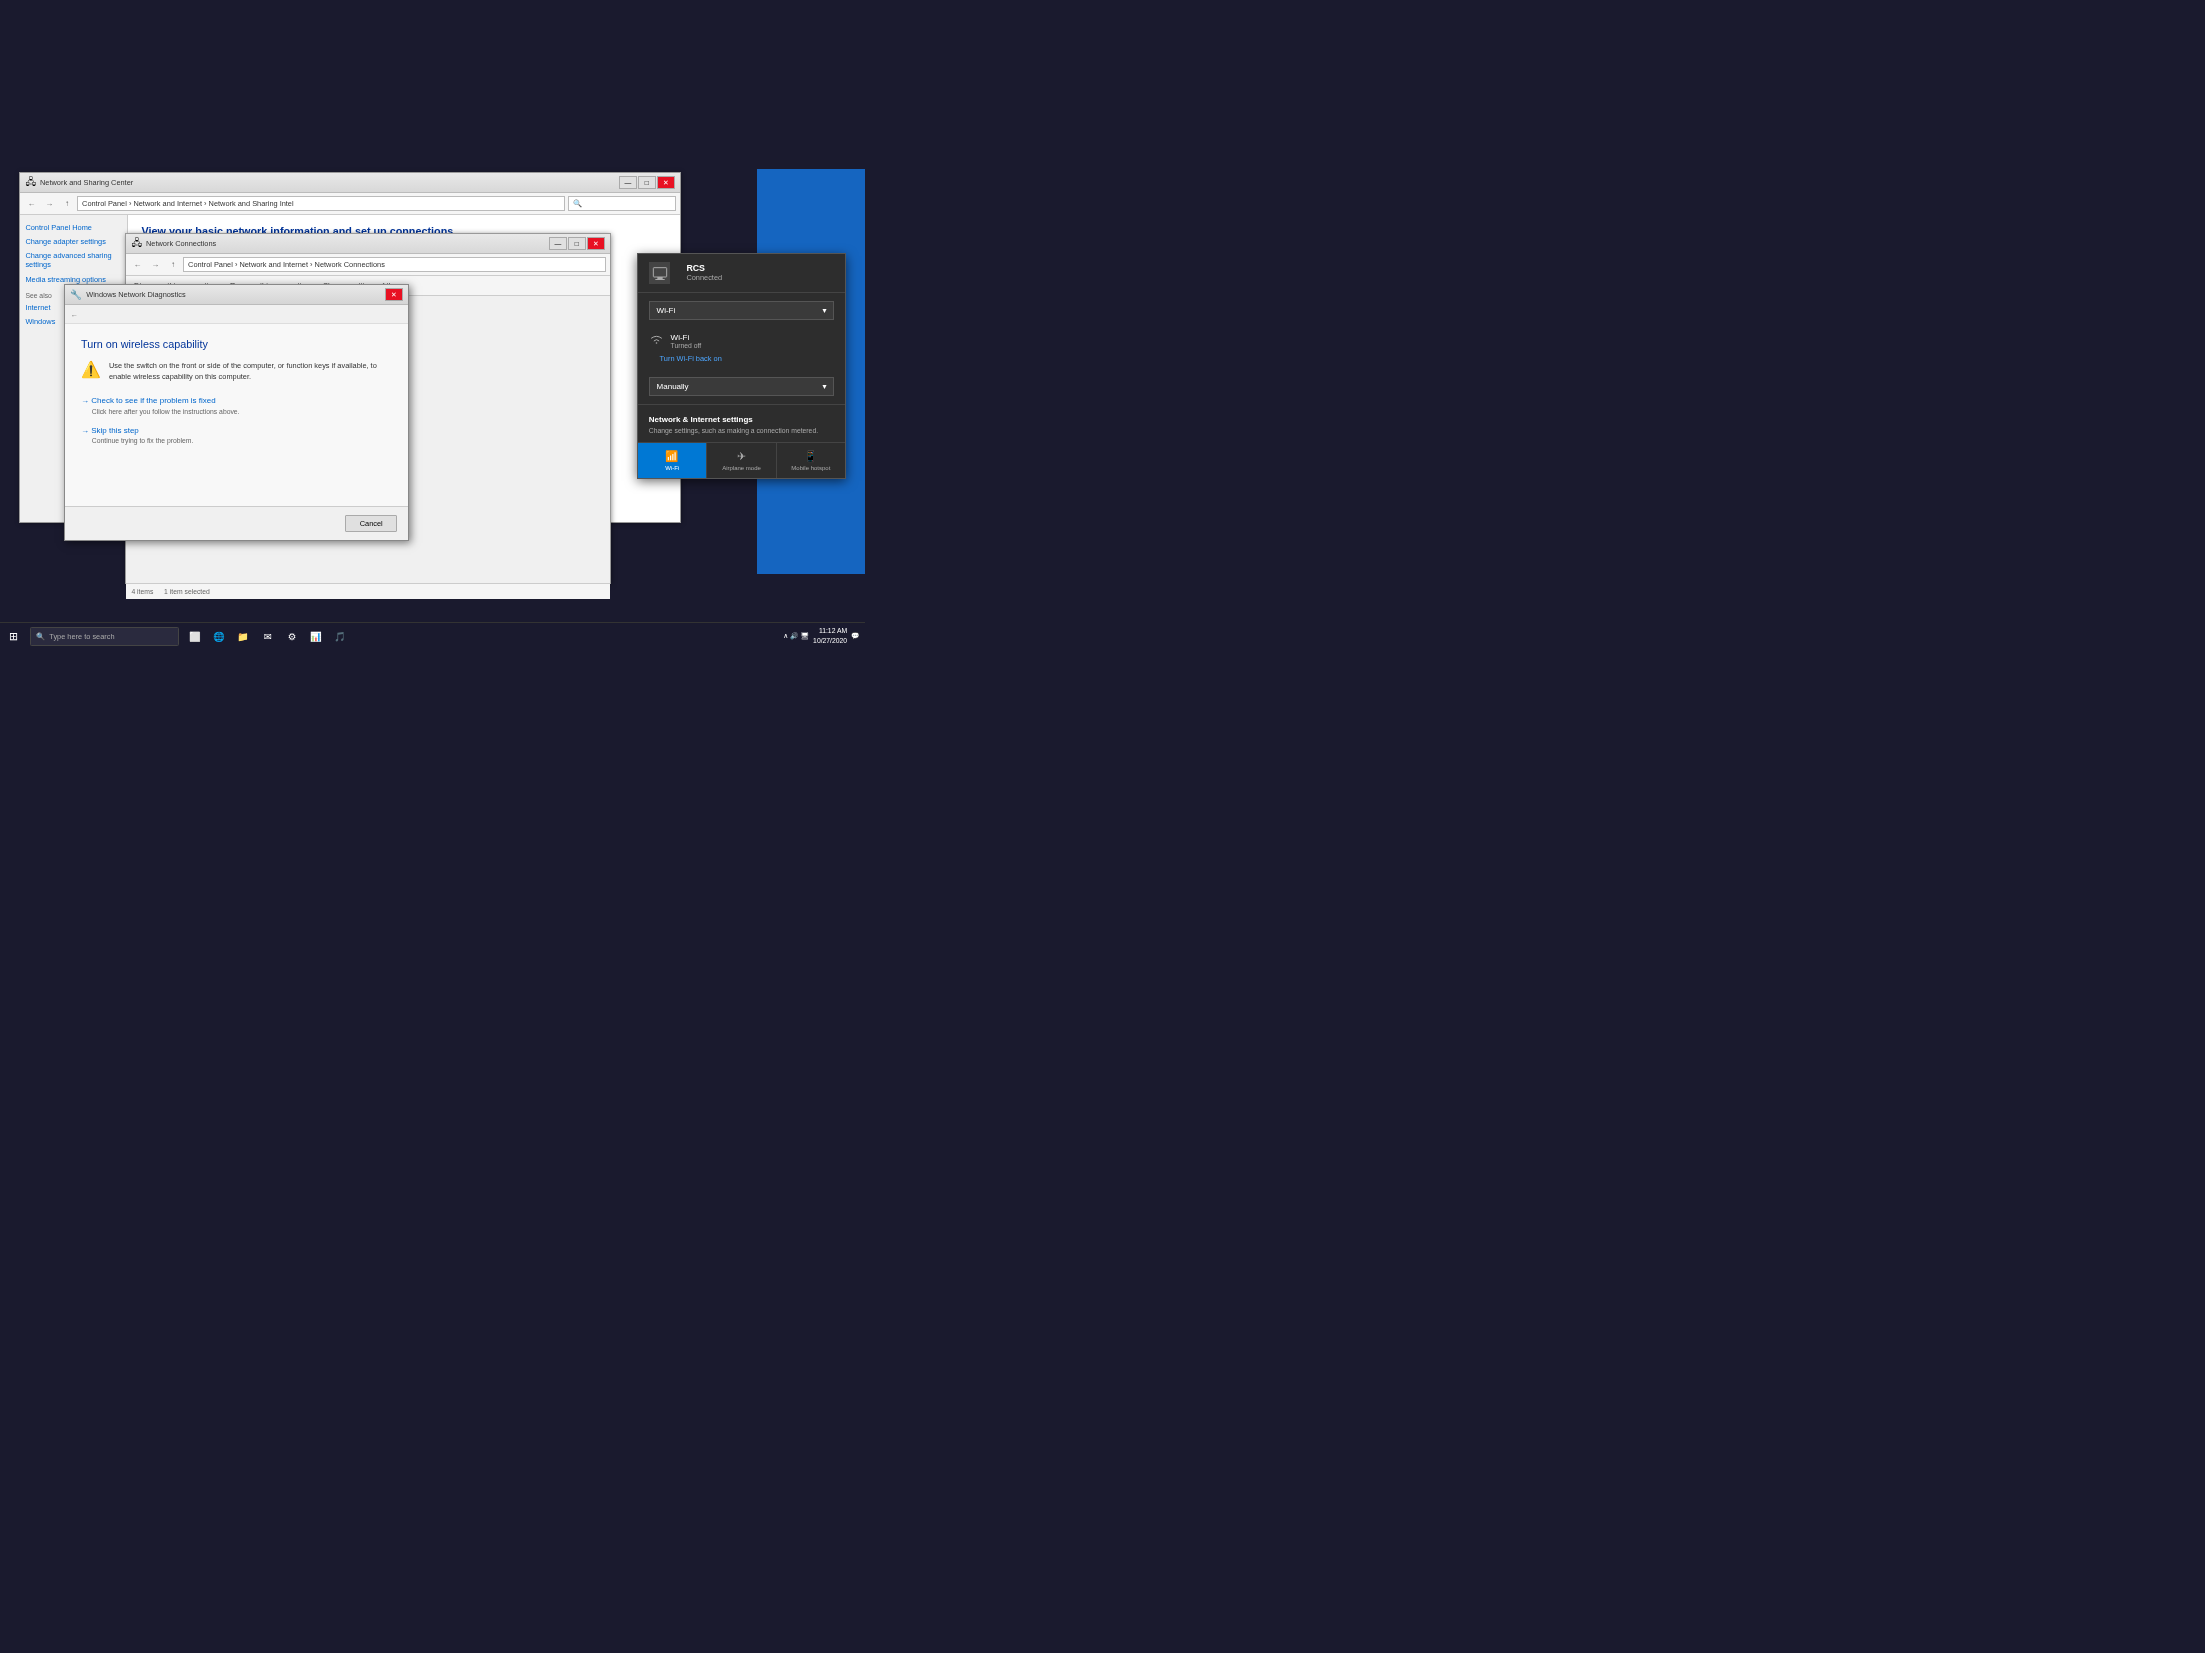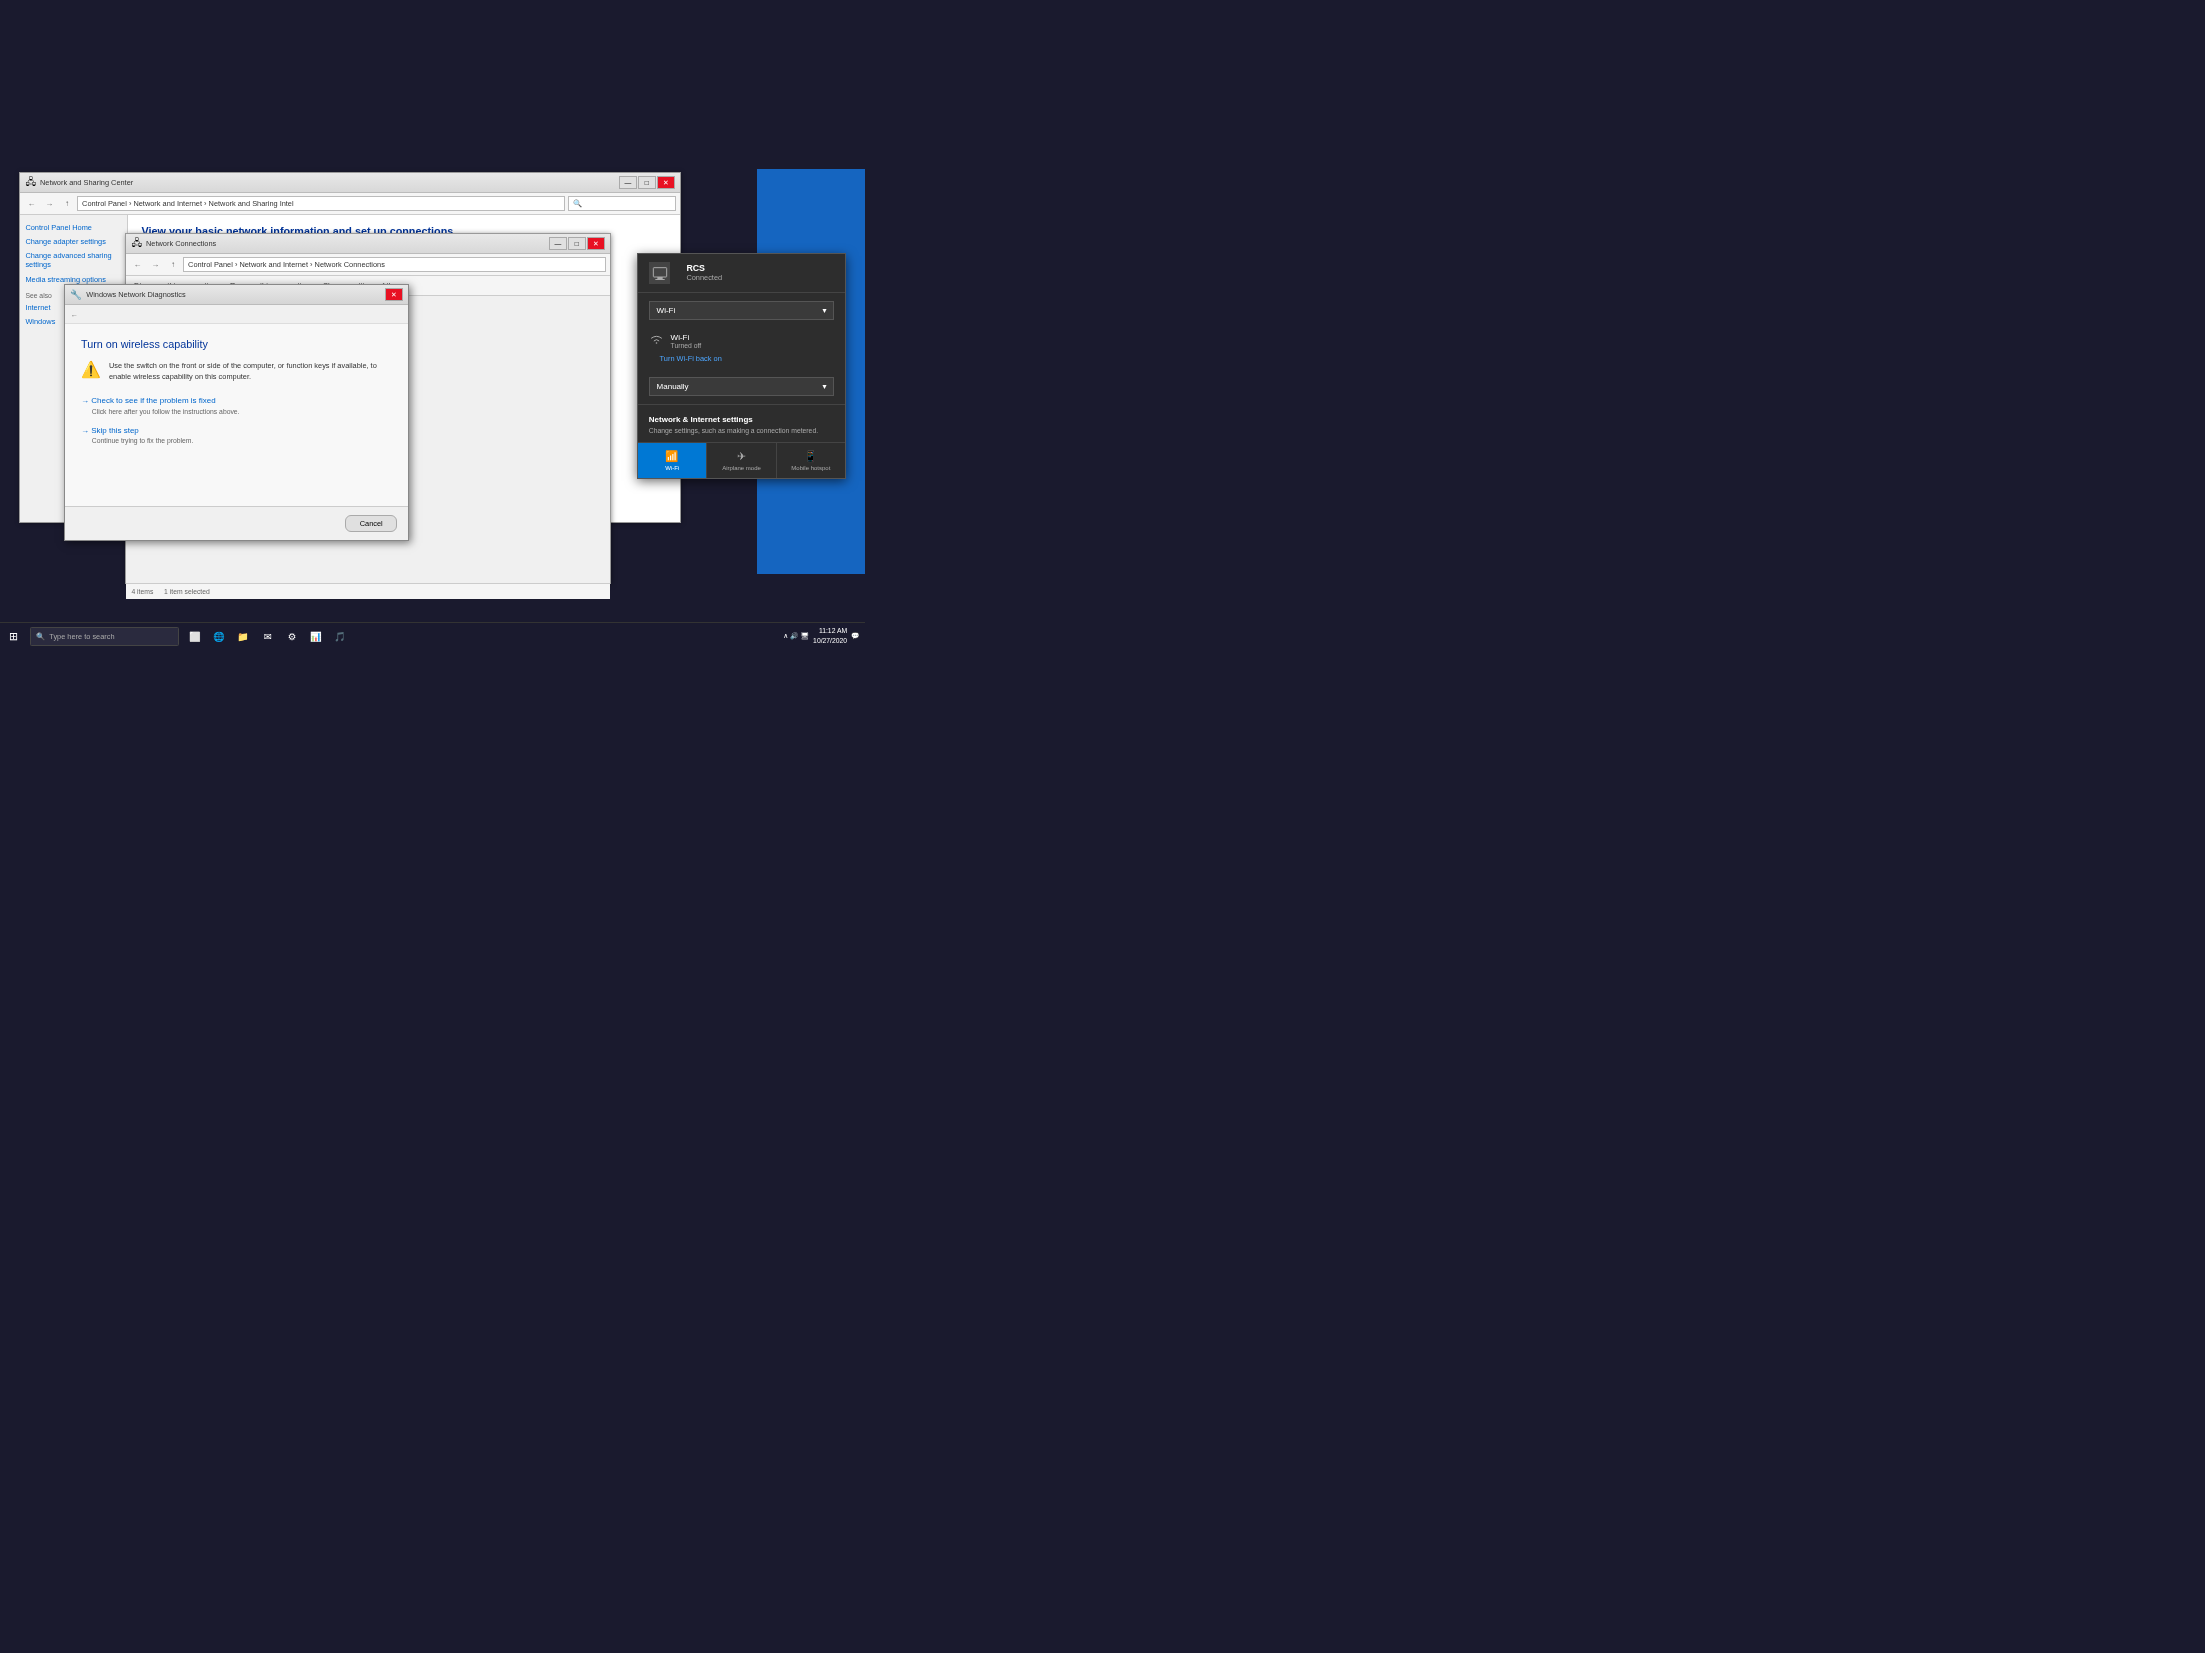--- a/index.html
+++ b/index.html
@@ -356,21 +356,21 @@
       align-items: center;
       justify-content: flex-end;
       padding: 0 10.8px;
     }
     .btn-cancel {
       padding: 3.4px 13.5px;
       background: #e0e0e0;
       border: 0.7px solid #aaa;
       font-size: 7.4px;
       cursor: pointer;
-      border-radius: 6px;
+      border-radius: 1px;
     }
 
     
     .wifi-panel {
       position: absolute;
       top: 253px;
       right: 19px;
       width: 209px;
       background: #2d2d2d;
       border: 0.7px solid #555;

